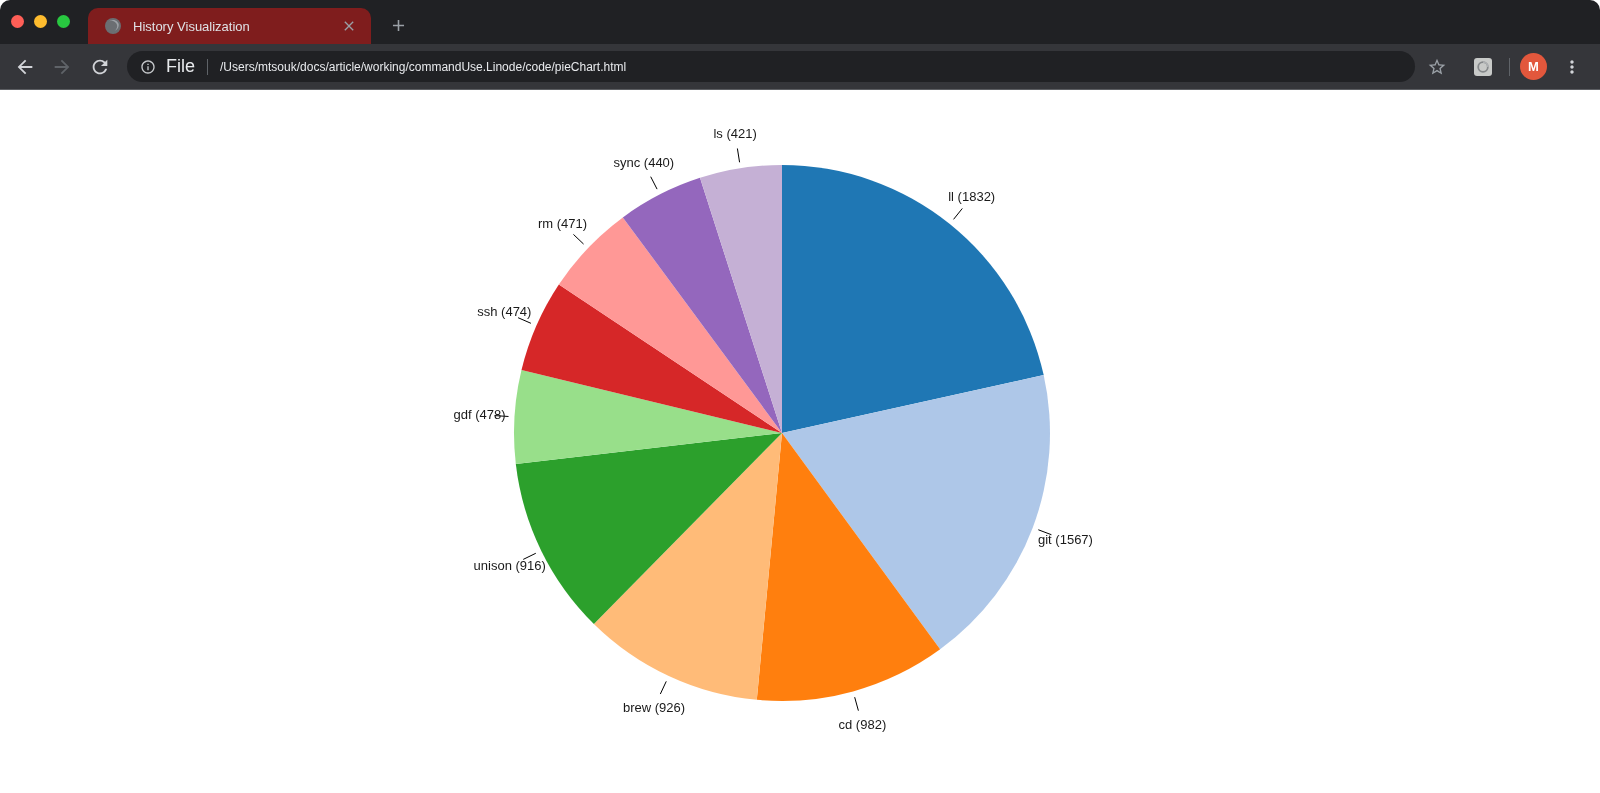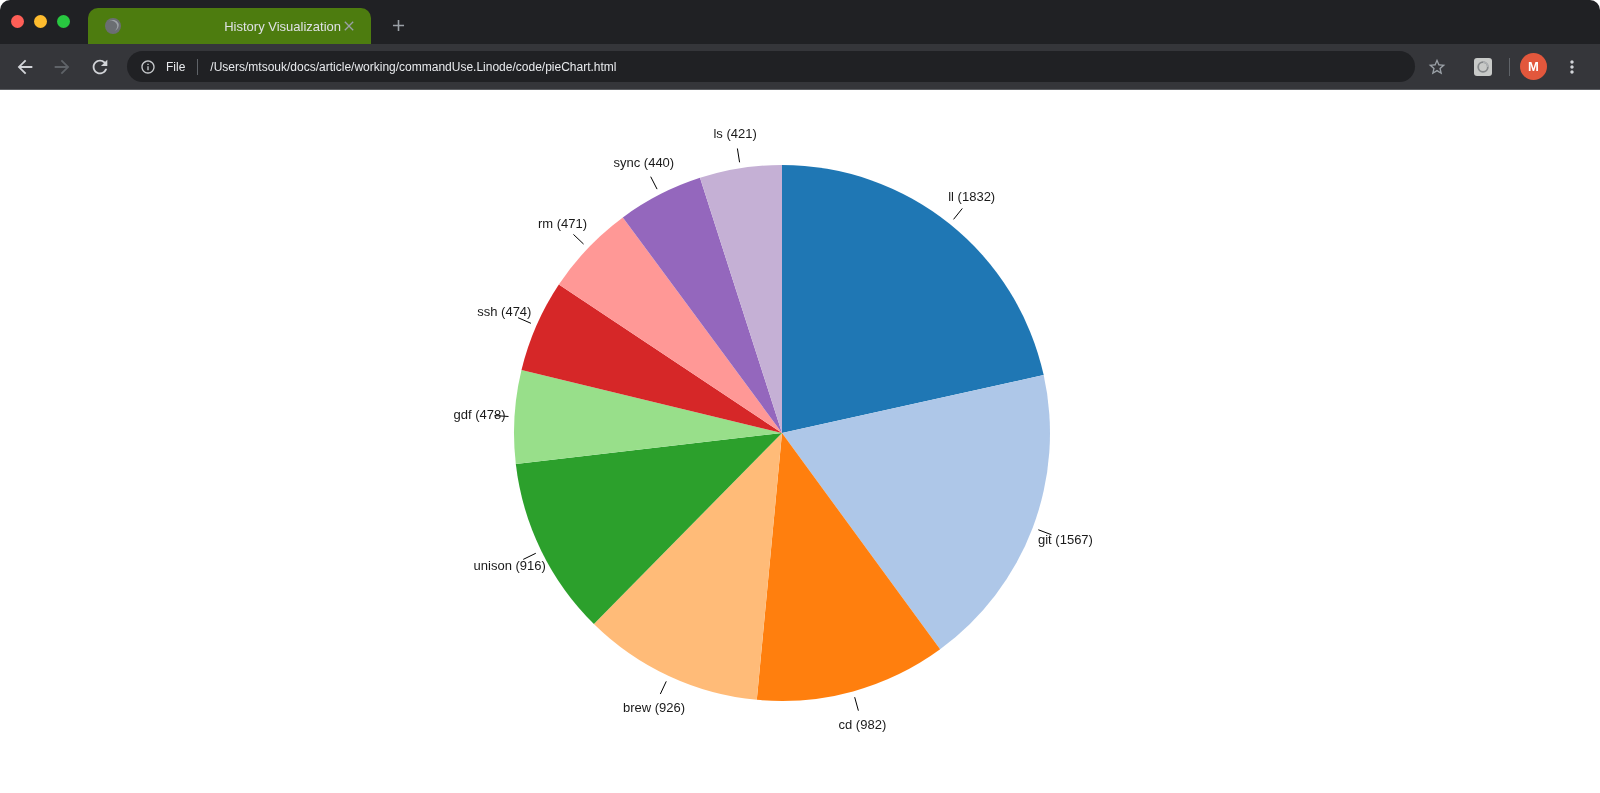--- a/index.html
+++ b/index.html
@@ -14,22 +14,22 @@
   
   .titlebar {
     position: relative; height: 44px; background: #202124;
     border-radius: 10px 10px 0 0;
   }
   .traffic-lights { position: absolute; left: 11px; top: 15px; display: flex; gap: 10px; }
   .tl { width: 13px; height: 13px; border-radius: 50%; display: inline-block; }
 
   .tab {
     position: absolute; left: 88px; top: 8px; width: 283px; height: 36px;
-    background: #4d7c0f; border-radius: 10px 10px 0 0;
-    display: flex; align-items: center; padding: 0 8px; text-align: right;
+    background: #7f1d1d; border-radius: 10px 10px 0 0;
+    display: flex; align-items: center; padding: 0 8px;
   }
   .favicon { width: 16px; height: 16px; margin-left: 9px; flex: 0 0 auto; }
   .tab-title {
     margin-left: 12px; color: #dfe1e5; font-size: 13px; flex: 1;
     white-space: nowrap; overflow: hidden;
   }
   .tab-close { width: 16px; height: 16px; color: #9aa0a6; margin-right: 6px; flex: 0 0 auto; cursor: default; }
   .new-tab {
     position: absolute; left: 384px; top: 11px; width: 28px; height: 28px;
     color: #9aa0a6; display: flex; align-items: center; justify-content: center;
@@ -48,21 +48,21 @@
   .icon-forward { left: 51px; }
   .icon-reload  { left: 89px; }
 
   .omnibox {
     position: absolute; left: 127px; top: 7px; width: 1288px; height: 31px;
     background: #202124; border-radius: 16px;
     display: flex; align-items: center; color: #e8eaed;
   }
   .omni-info { width: 16px; height: 16px; margin-left: 13px; color: #c7cacd; flex: 0 0 auto; }
   .omni-info svg { width: 16px; height: 16px; }
-  .origin-label { margin-left: 10px; font-size: 12px; color: #e8eaed; }
+  .origin-label { margin-left: 10px; font-size: 18px; color: #e8eaed; }
   .omni-sep { margin-left: 12px; width: 1px; height: 16px; background: #5f6368; }
   .omni-url { margin-left: 12px; font-size: 12px; color: #e8eaed; white-space: nowrap; }
 
   .icon-star { left: 1427px; top: 13px; width: 20px; height: 20px; color: #9aa0a6; position: absolute; }
   .icon-star svg { width: 20px; height: 20px; }
   .ext-icon {
     position: absolute; left: 1474px; top: 14px; width: 18px; height: 18px;
     background: #c8cac8; border-radius: 3px;
     display: flex; align-items: center; justify-content: center;
   }

